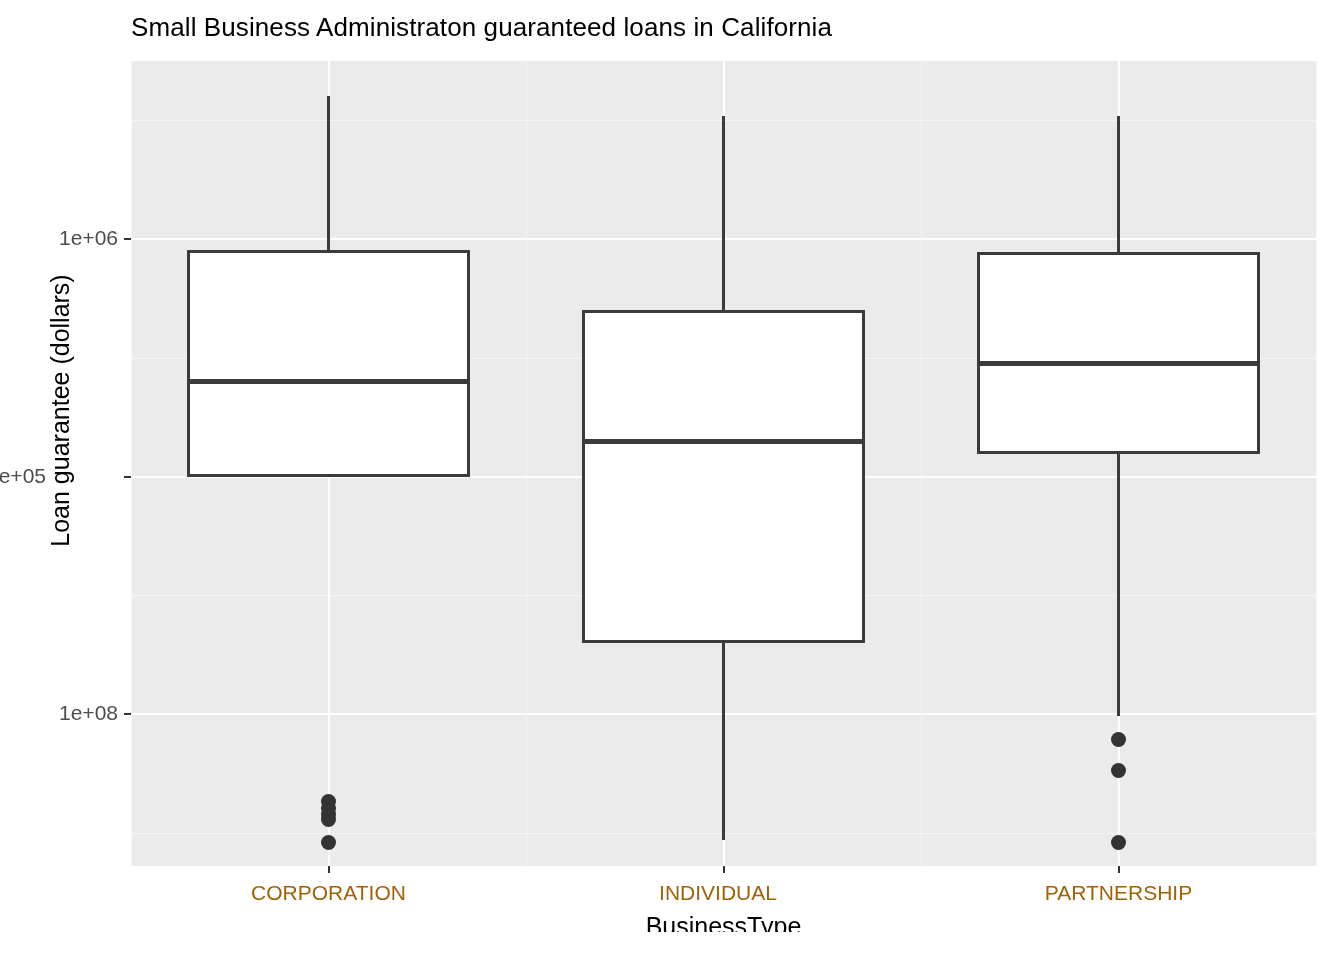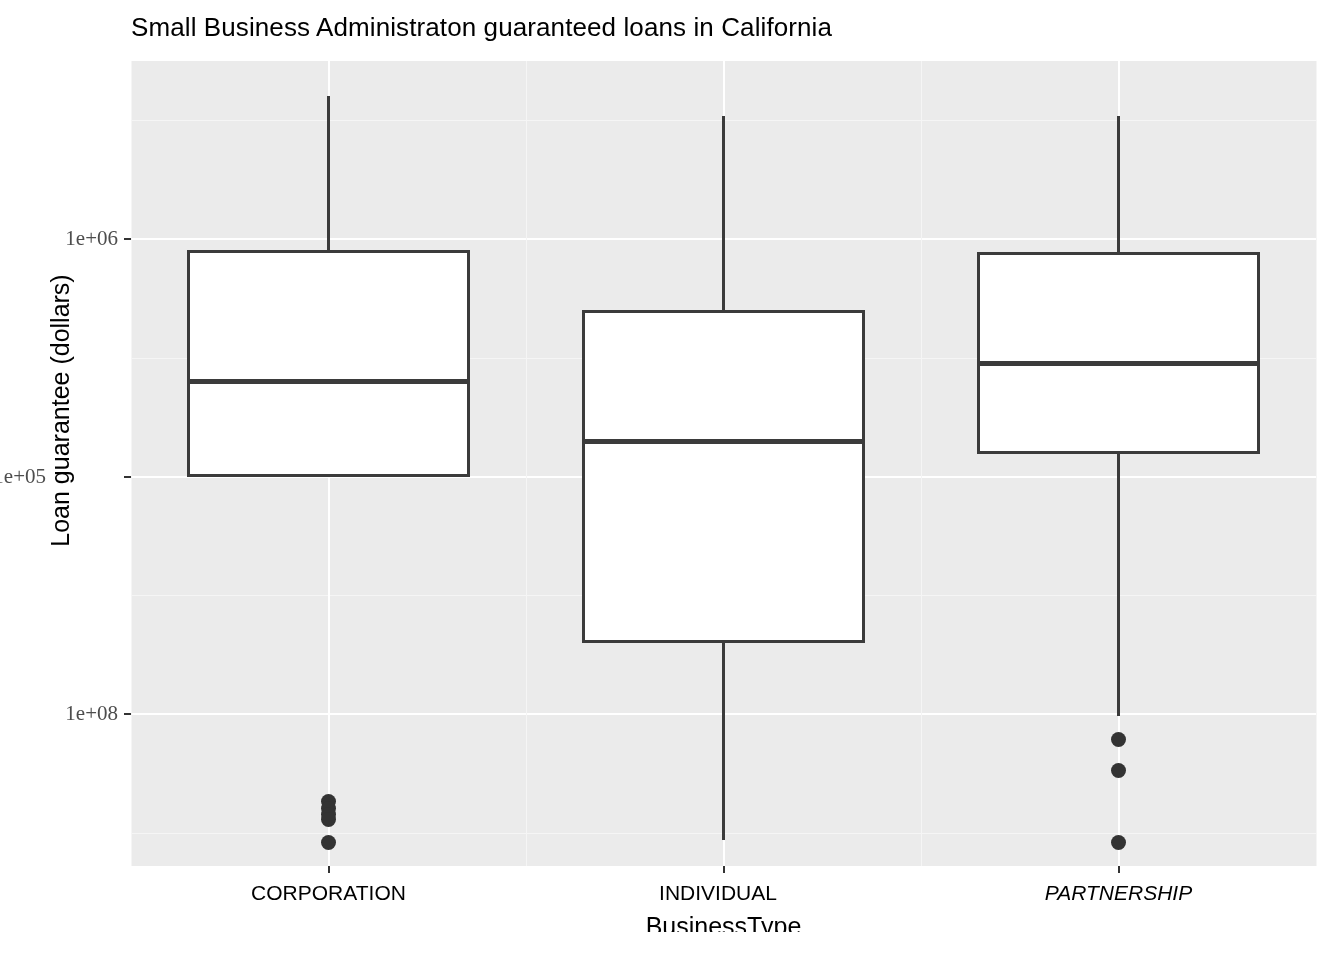--- a/index.html
+++ b/index.html
@@ -38,26 +38,26 @@
     background:#ebebeb;
   }
   .grid-major{position:absolute;left:0;width:100%;height:2px;background:#ffffff;}
   .grid-minor{position:absolute;left:0;width:100%;height:1px;background:#f5f5f5;}
   .grid-vmajor{position:absolute;top:0;height:100%;width:2px;background:#ffffff;}
   .grid-vminor{position:absolute;top:0;height:100%;width:1px;background:#f5f5f5;}
 
   
   .ytick-label{
     position:absolute;right:1344px;
-    text-align:right;font-size:21px;color:#4d4d4d;white-space:nowrap;font-family:Liberation Serif, serif;
+    text-align:right;font-size:21px;color:#4d4d4d;white-space:nowrap;
   }
   .ytick-mark{position:absolute;width:7px;height:2px;background:#333333;}
   .xtick-mark{position:absolute;width:2px;height:7px;background:#333333;}
   .xtick-label{
-    position:absolute;text-align:center;font-size:21px;color:#000000;white-space:nowrap;
+    position:absolute;text-align:center;font-size:21px;color:#a16207;white-space:nowrap;
   }
 
   
   .bp-box{
     position:absolute;background:#ffffff;
     border:3px solid #3b3b3b;
     box-sizing:border-box;
   }
   .bp-median{position:absolute;background:#3b3b3b;height:5px;}
   .bp-whisker{position:absolute;background:#3b3b3b;width:3px;}
@@ -102,21 +102,21 @@
       <div class="ytick-label" style="right: 1226px; top: 701.275px;">1e+08</div>
       <div class="ytick-mark" style="left: 124px; top: 475.564px;"></div>
       <div class="ytick-label" style="right: 1298px; top: 463.564px;">1e+05</div>
       <div class="ytick-mark" style="left: 124px; top: 237.853px;"></div>
       <div class="ytick-label" style="right: 1226px; top: 225.853px;">1e+06</div>
       <div class="xtick-mark" style="left: 327.5px; top: 866px;"></div>
       <div class="xtick-label" style="left: 128.5px; width: 400px; top: 881px;">CORPORATION</div>
       <div class="xtick-mark" style="left: 722.5px; top: 866px;"></div>
       <div class="xtick-label" style="left: 518px; width: 400px; top: 881px;">INDIVIDUAL</div>
       <div class="xtick-mark" style="left: 1117.5px; top: 866px;"></div>
-      <div class="xtick-label" style="left: 918.5px; width: 400px; top: 881px; font-style: italic;">PARTNERSHIP</div>
+      <div class="xtick-label" style="left: 918.5px; width: 400px; top: 881px;">PARTNERSHIP</div>
       <div class="bp-whisker" style="left: 327px; top: 95.7363px; height: 153.994px;"></div>
       <div class="bp-whisker" style="left: 327px; top: 476.564px; height: 0px;"></div>
       <div class="bp-box" style="left: 187px; top: 249.73px; width: 283px; height: 226.834px;"></div>
       <div class="bp-median" style="left: 187px; top: 379.469px; width: 283px;"></div>
       <div class="bp-outlier" style="left: 321px; top: 793.904px;"></div>
       <div class="bp-outlier" style="left: 321px; top: 801.37px;"></div>
       <div class="bp-outlier" style="left: 321px; top: 806.666px;"></div>
       <div class="bp-outlier" style="left: 321px; top: 812.247px;"></div>
       <div class="bp-outlier" style="left: 321px; top: 834.57px;"></div>
       <div class="bp-whisker" style="left: 722px; top: 115.596px; height: 194.815px;"></div>

